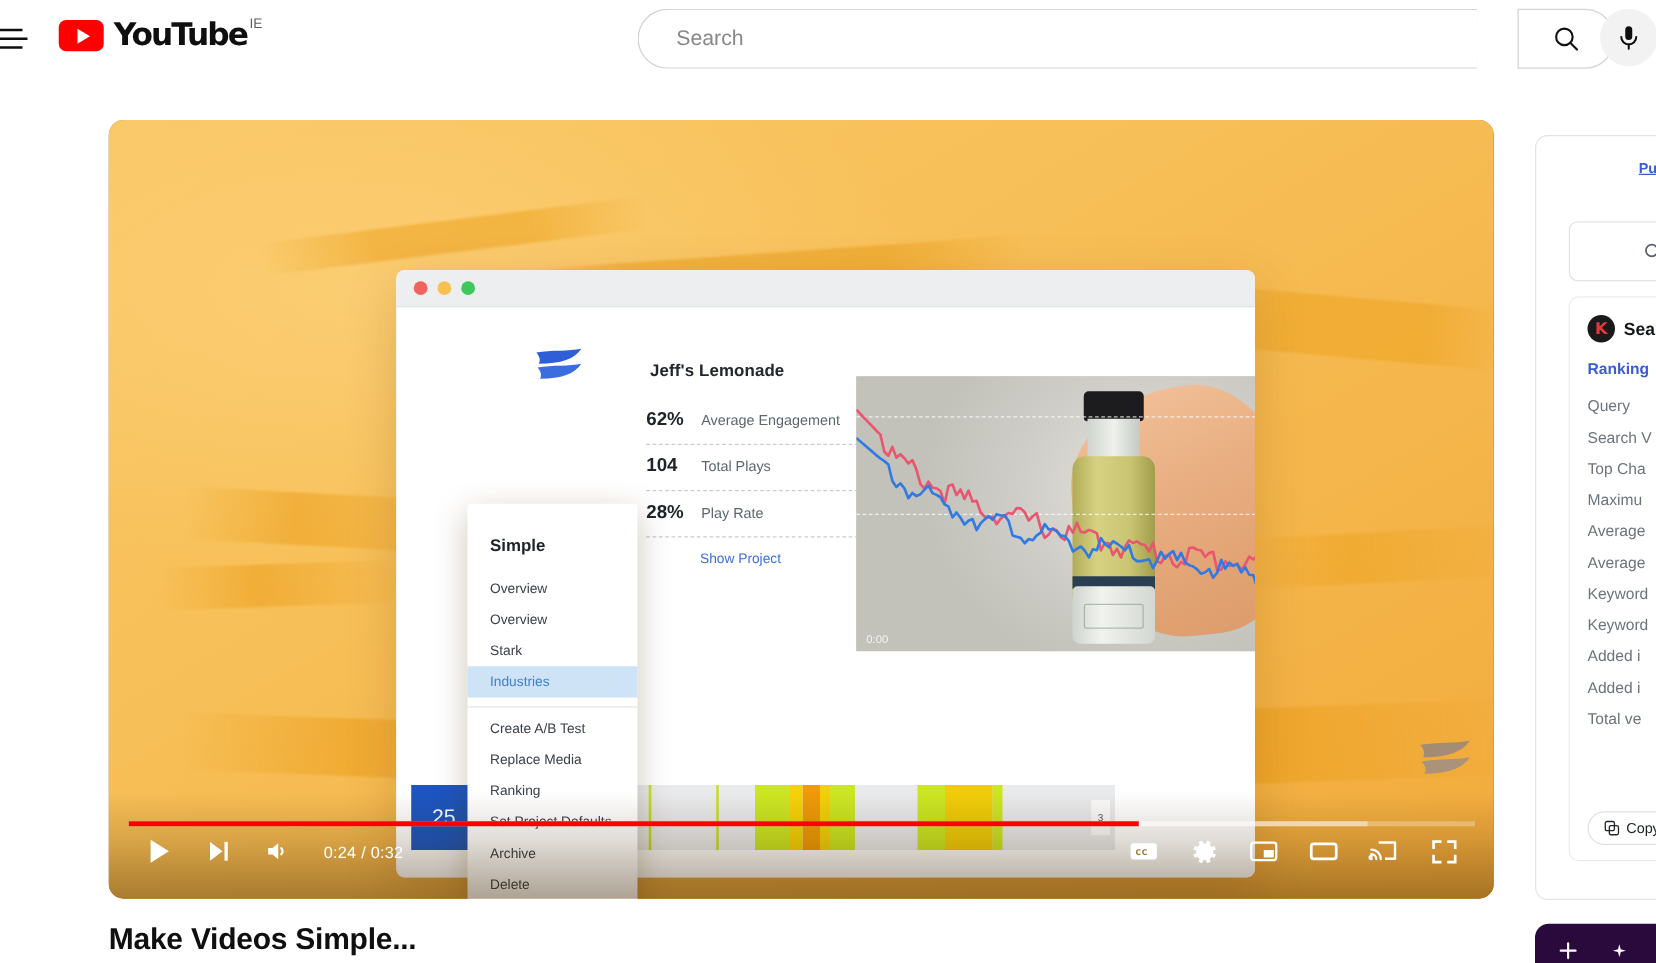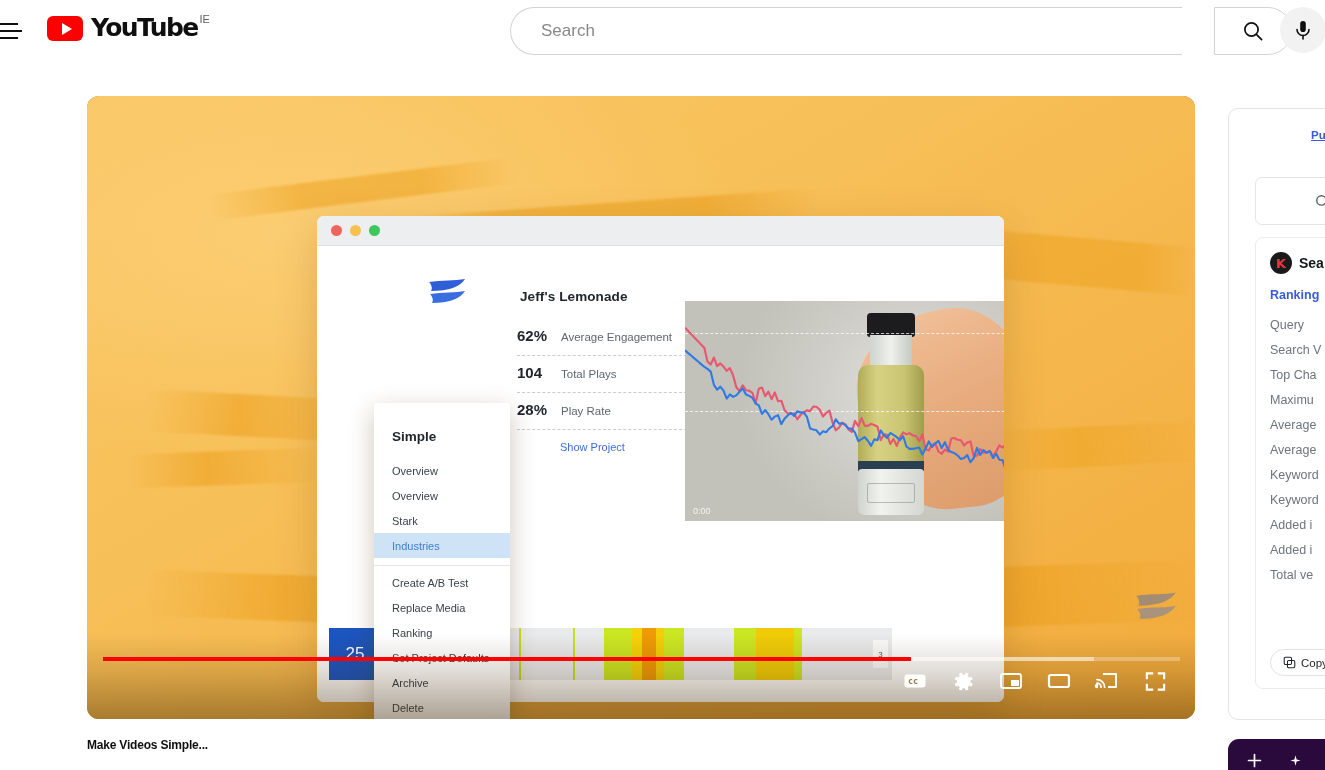--- a/index.html
+++ b/index.html
@@ -293,21 +293,21 @@
   }
   .time-display {
     color: #ffffff; font-size: 13px;
     margin-left: 12px; letter-spacing: .2px;
     font-family: "Liberation Sans", sans-serif;
   }
 
   
   .vid-title {
     position: absolute; left: 87px; top: 738px;
-    font-size: 12px; font-weight: 700; color: #0f0f0f;
+    font-size: 24px; font-weight: 700; color: #0f0f0f;
     letter-spacing: -.2px;
   }
 
   
   .ext-panel {
     position: absolute; left: 1228px; top: 108px;
     width: 200px; height: 612px;
     background: #ffffff;
     border: 1px solid #e2e4e8;
     border-radius: 10px;
@@ -520,20 +520,40 @@
     <path d="M3 16 C15 14, 29 15, 38 13 C33 21, 22 25, 5 25 C7 22, 5 18, 3 16 Z" fill="#4a73d4"></path>
   </svg>
 
   <div class="ctl-shade"></div>
 
   <div class="progress">
     <div class="prog-buffer" id="prog-buffer" style="width: 92%;"></div>
     <div class="prog-played" id="prog-played" style="width: 75%;"></div>
   </div>
 
+  <div class="ctl-left">
+    <div class="ctl-btn">
+      <svg width="26" height="26" viewBox="0 0 24 24">
+        <path d="M6 3.5 L19.5 12 L6 20.5 Z" fill="#ffffff"></path>
+      </svg>
+    </div>
+    <div class="ctl-btn">
+      <svg width="24" height="24" viewBox="0 0 24 24">
+        <path d="M5 4.5 L15 12 L5 19.5 Z" fill="#ffffff"></path>
+        <rect x="16.6" y="4.5" width="2.6" height="15" fill="#ffffff"></rect>
+      </svg>
+    </div>
+    <div class="ctl-btn">
+      <svg width="24" height="24" viewBox="0 0 24 24">
+        <path d="M3.5 9.4 H7 L11.6 5.6 V18.4 L7 14.6 H3.5 Z" fill="#ffffff"></path>
+        <path d="M14 9.6 a3.4 3.4 0 0 1 0 4.8" fill="none" stroke="#ffffff" stroke-width="1.8" stroke-linecap="round"></path>
+      </svg>
+    </div>
+    <div class="time-display">0:24 / 0:32</div>
+  </div>
 
   <div class="ctl-right">
     <div class="ctl-btn">
       <svg width="26" height="26" viewBox="0 0 26 26">
         <rect x="2.5" y="6.5" width="21" height="13" rx="2.4" fill="#ffffff"></rect>
         <text x="6" y="16.4" font-family="DejaVu Sans Mono, monospace" font-size="8.4" font-weight="700" fill="#9a7a3a">cc</text>
       </svg>
     </div>
     <div class="ctl-btn">
       <svg width="25" height="25" viewBox="0 0 24 24">

